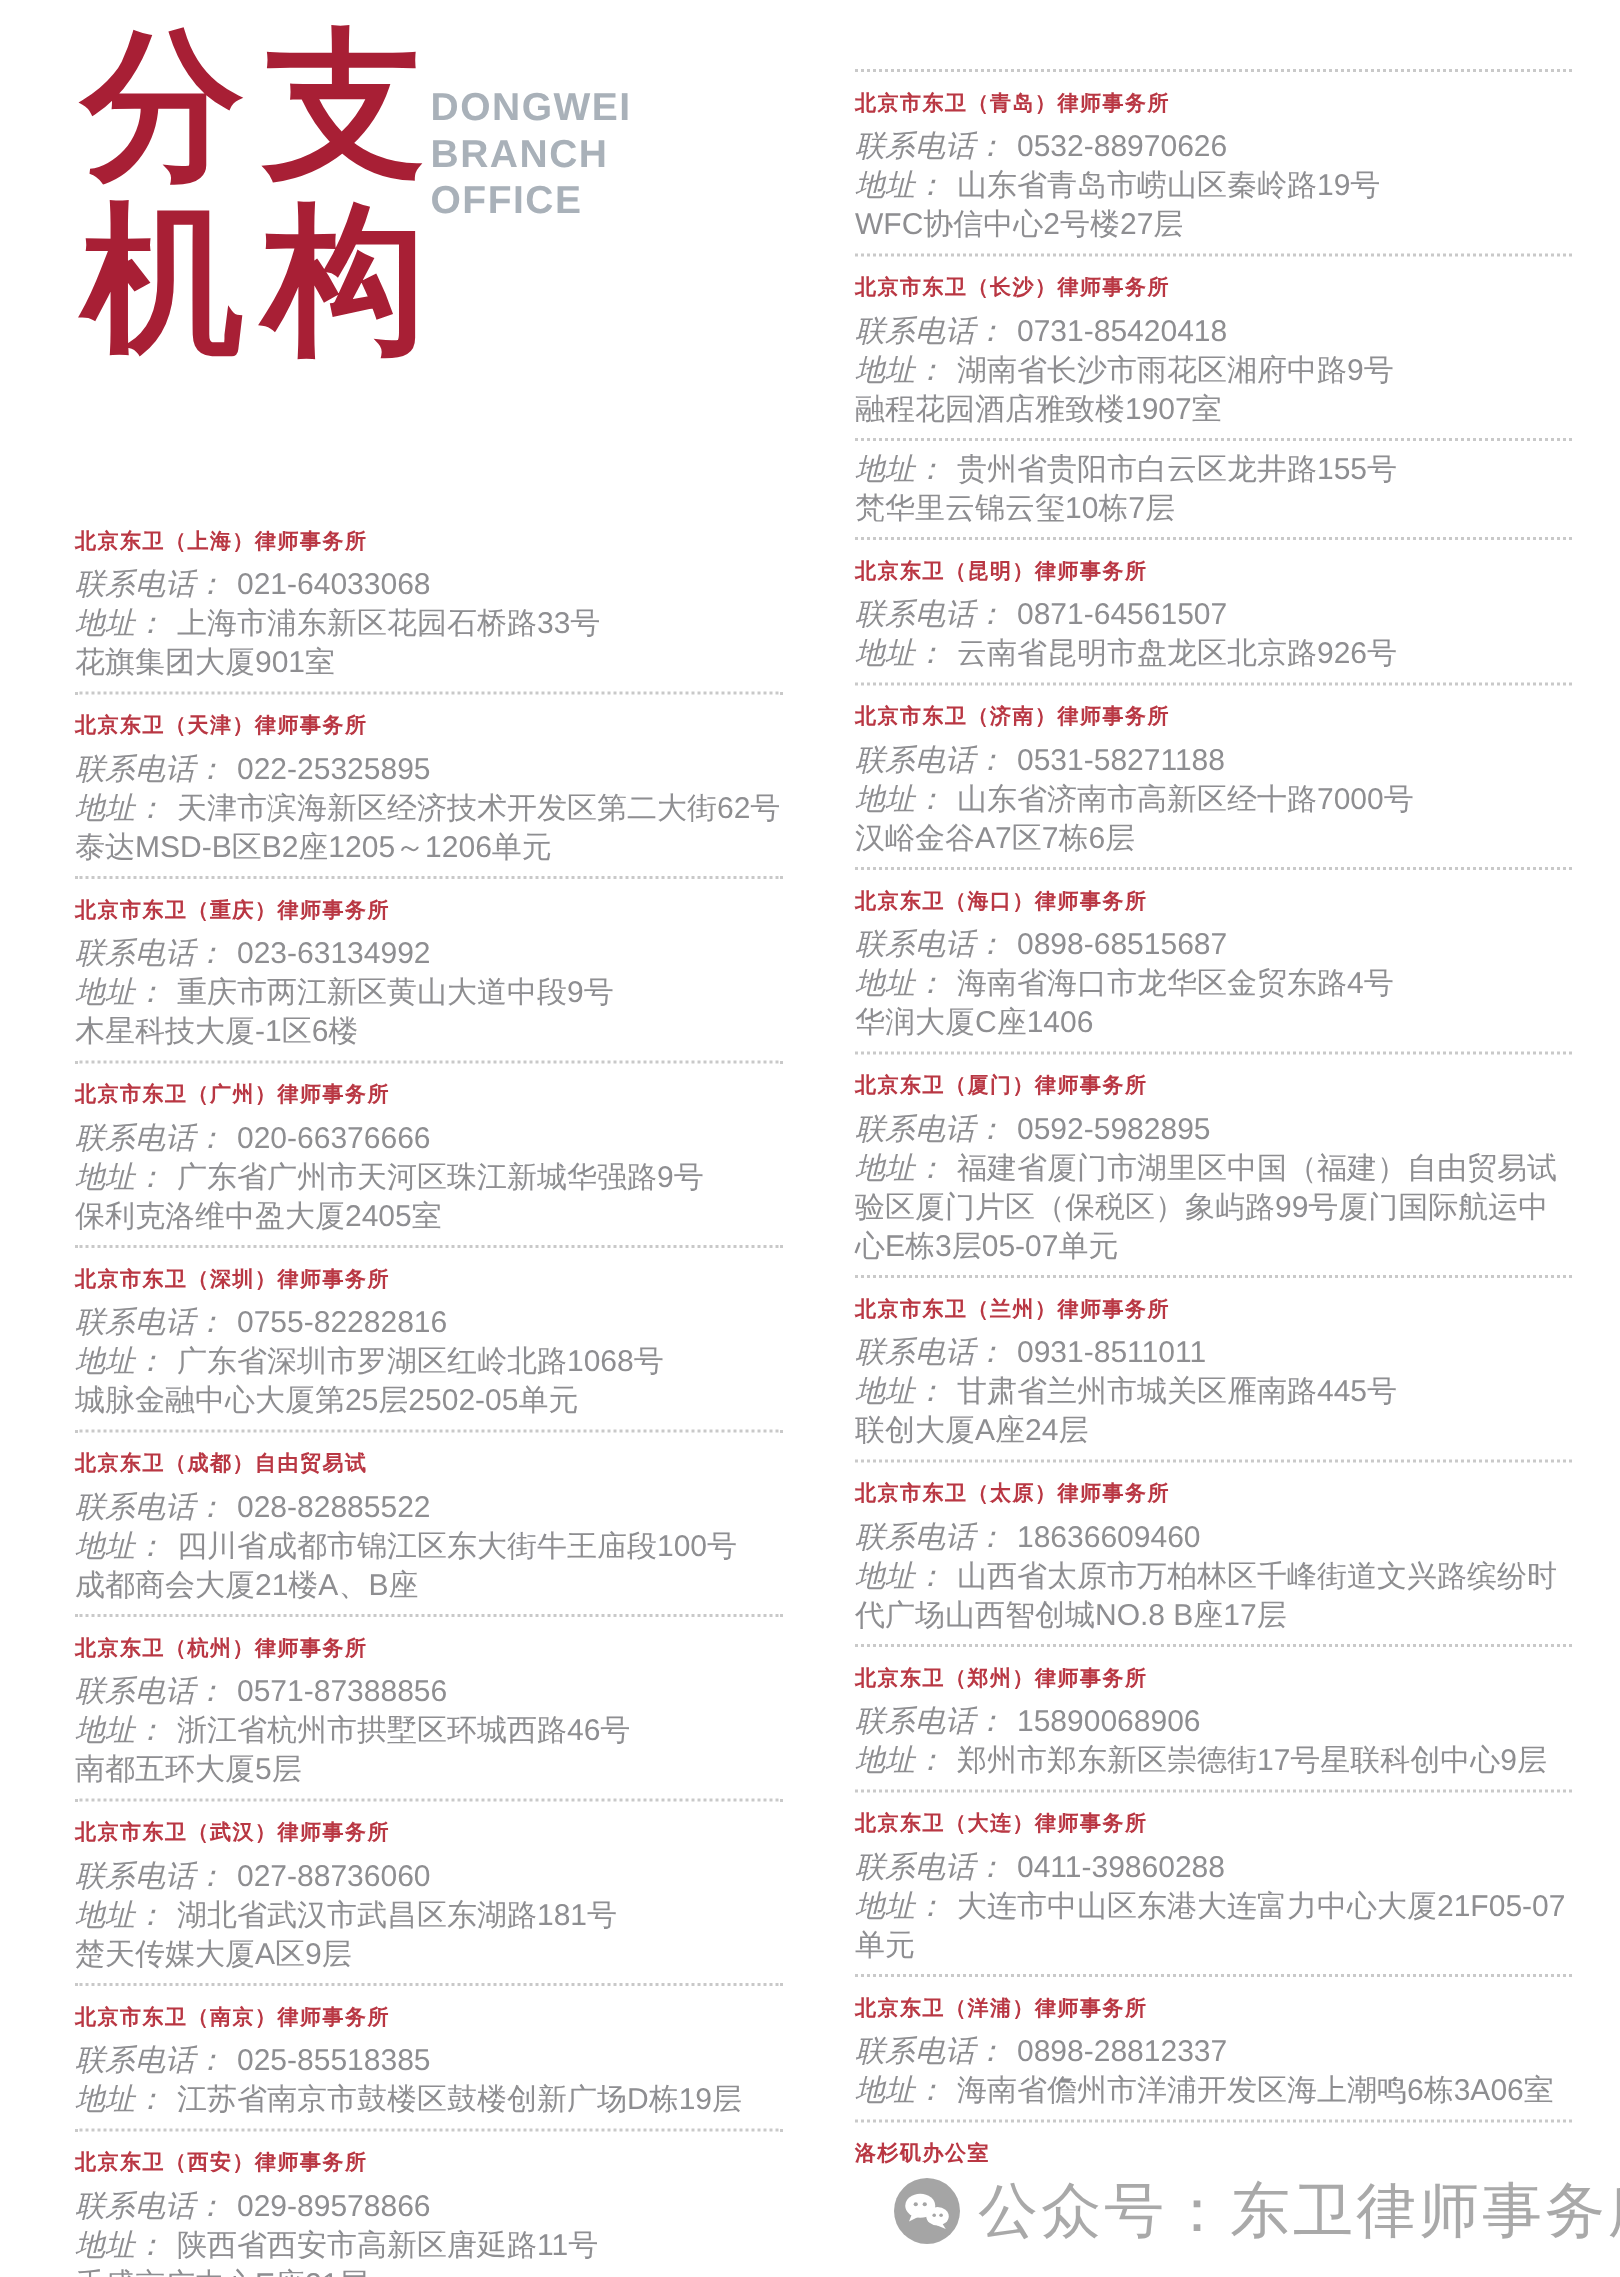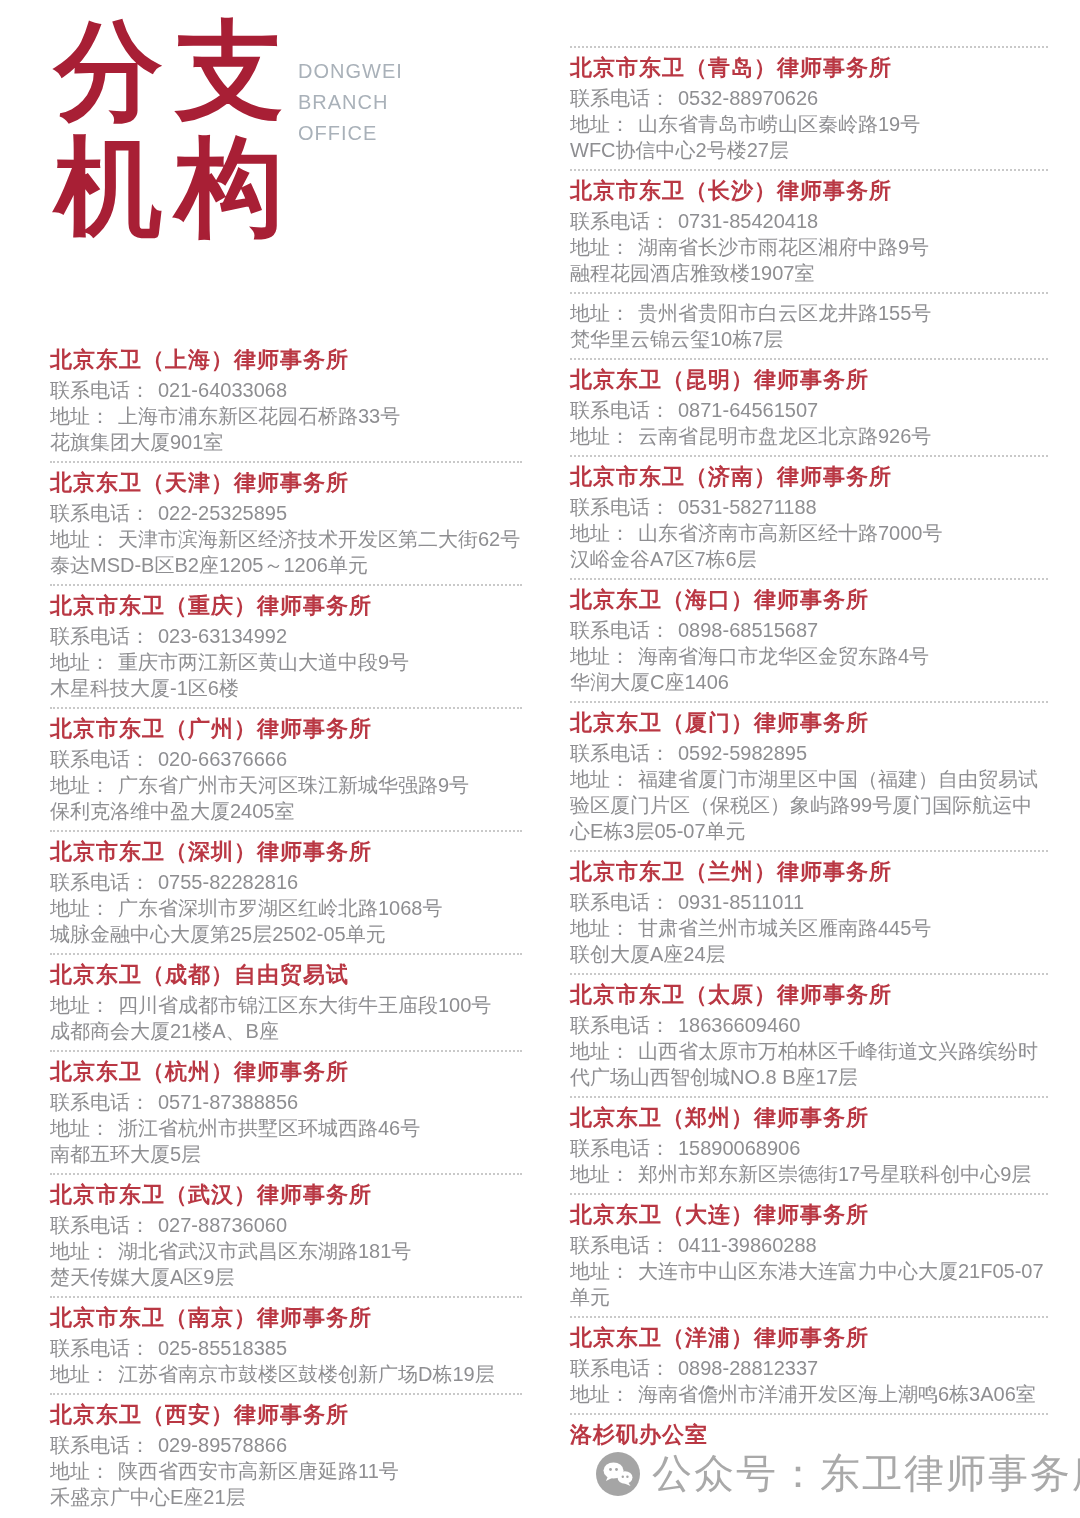--- a/index.html
+++ b/index.html
@@ -13,37 +13,37 @@
   
   .title-cn{
     position:absolute;left:48px;top:14px;width:242px;
     display:grid;grid-template-columns:repeat(2,1fr);
     font-family:"Liberation Serif","DejaVu Serif",serif;
     font-weight:700;font-size:108px;line-height:116px;
     color:var(--red-title,#a81f35);
   }
   .title-cn span{display:block;text-align:center;}
   .title-en{
-    position:absolute;left:298px;top:56px;
-    font-size:20px;font-weight:400;line-height:31px;
+    position:absolute;left:287px;top:56px;
+    font-size:26px;font-weight:700;line-height:31px;
     letter-spacing:1px;color:var(--en-gray,#a9b1b9);
   }
 
   
   .col{position:absolute;}
   .col-left{left:50px;top:346px;width:472px;}
   .col-right{left:570px;top:40px;width:478px;}
 
   .entry-name{
-    font-size:22px;font-weight:700;line-height:28px;
+    font-size:14px;font-weight:700;line-height:28px;
     letter-spacing:1px;color:var(--red-header,#b93743);
     margin-bottom:3px;
   }
   .line{font-size:20px;line-height:26px;color:var(--body-gray,#8e8e91);}
-  .lbl{margin-right:8px;}
+  .lbl{margin-right:8px;font-style:italic;}
   .divider{border-top:2px dotted var(--divider-gray,#c9c9c9);margin:6px 0 6px 0;height:0;}
 
   
   .watermark{
     position:absolute;left:594px;top:1446px;
     display:flex;align-items:center;gap:10px;
     opacity:.78;pointer-events:none;white-space:nowrap;
   }
   .watermark-text{
     font-size:40px;color:var(--watermark-gray,#929292);
@@ -114,20 +114,21 @@
       </div>
       <div class="entry">
         <div class="entry-name">北京市东卫（深圳）律师事务所</div>
         <div class="line"><span class="lbl">联系电话：</span><span>0755-82282816</span></div>
         <div class="line"><span class="lbl">地址：</span><span>广东省深圳市罗湖区红岭北路1068号</span></div>
         <div class="line"><span>城脉金融中心大厦第25层2502-05单元</span></div>
         <div class="divider"></div>
       </div>
       <div class="entry">
         <div class="entry-name">北京东卫（成都）自由贸易试</div>
+        <div class="line"><span class="lbl">联系电话：</span><span>028-82885522</span></div>
         <div class="line"><span class="lbl">地址：</span><span>四川省成都市锦江区东大街牛王庙段100号</span></div>
         <div class="line"><span>成都商会大厦21楼A、B座</span></div>
         <div class="divider"></div>
       </div>
       <div class="entry">
         <div class="entry-name">北京东卫（杭州）律师事务所</div>
         <div class="line"><span class="lbl">联系电话：</span><span>0571-87388856</span></div>
         <div class="line"><span class="lbl">地址：</span><span>浙江省杭州市拱墅区环城西路46号</span></div>
         <div class="line"><span>南都五环大厦5层</span></div>
         <div class="divider"></div>

